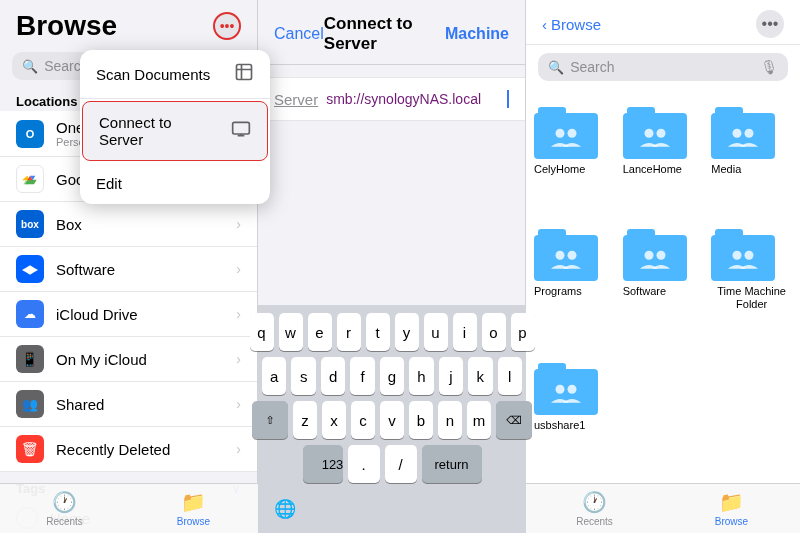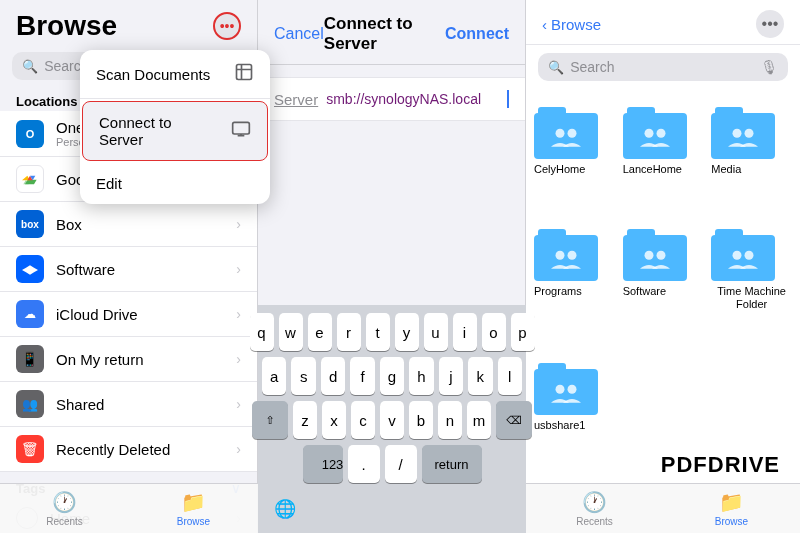--- a/index.html
+++ b/index.html
@@ -562,21 +562,21 @@
     <div class="sidebar-item-icon icon-icloud">☁</div>
     <div class="sidebar-item-text">
       <div class="sidebar-item-name">iCloud Drive</div>
     </div>
     <span class="sidebar-item-chevron">›</span>
   </div>
 
   <div class="sidebar-item">
     <div class="sidebar-item-icon icon-iphone" style="font-size:14px;">📱</div>
     <div class="sidebar-item-text">
-      <div class="sidebar-item-name">On My return</div>
+      <div class="sidebar-item-name">On My iCloud</div>
     </div>
     <span class="sidebar-item-chevron">›</span>
   </div>
 
   <div class="sidebar-item">
     <div class="sidebar-item-icon icon-shared" style="font-size:13px;">👥</div>
     <div class="sidebar-item-text">
       <div class="sidebar-item-name">Shared</div>
     </div>
     <span class="sidebar-item-chevron">›</span>
@@ -634,21 +634,21 @@
     <div class="dropdown-item">
       <span class="dropdown-item-text">Edit</span>
     </div>
   </div>
 </div>
 
 <div class="middle-panel">
   <div class="middle-header">
     <span class="middle-cancel">Cancel</span>
     <span class="middle-title">Connect to Server</span>
-    <span class="middle-connect">Connect</span>
+    <span class="middle-connect">Machine</span>
   </div>
 
   <div class="server-row">
     <span class="server-label">Server</span>
     <span class="server-value">smb://synologyNAS.local</span>
     <div class="server-cursor"></div>
   </div>
 
   <div class="keyboard">
     <div class="key-row">
@@ -852,14 +852,13 @@
     <div class="right-tab-item">
       <span style="font-size:20px;">🕐</span>
       <span>Recents</span>
     </div>
     <div class="right-tab-item active">
       <span style="font-size:20px;">📁</span>
       <span>Browse</span>
     </div>
   </div>
 
-  <div class="pdfdrive">PDFDRIVE</div>
 </div>
 
 </body></html>

